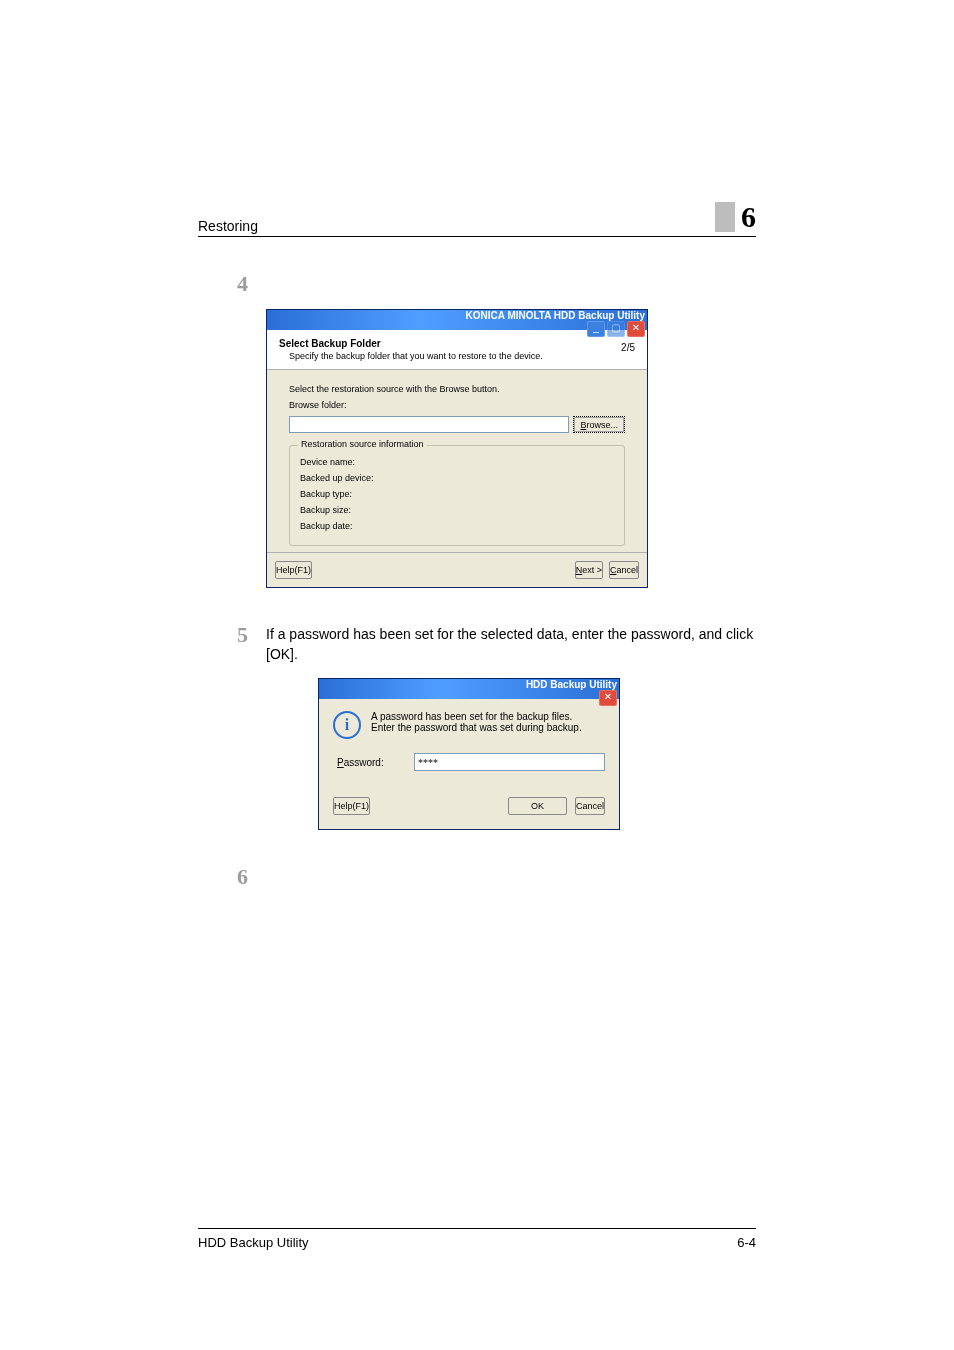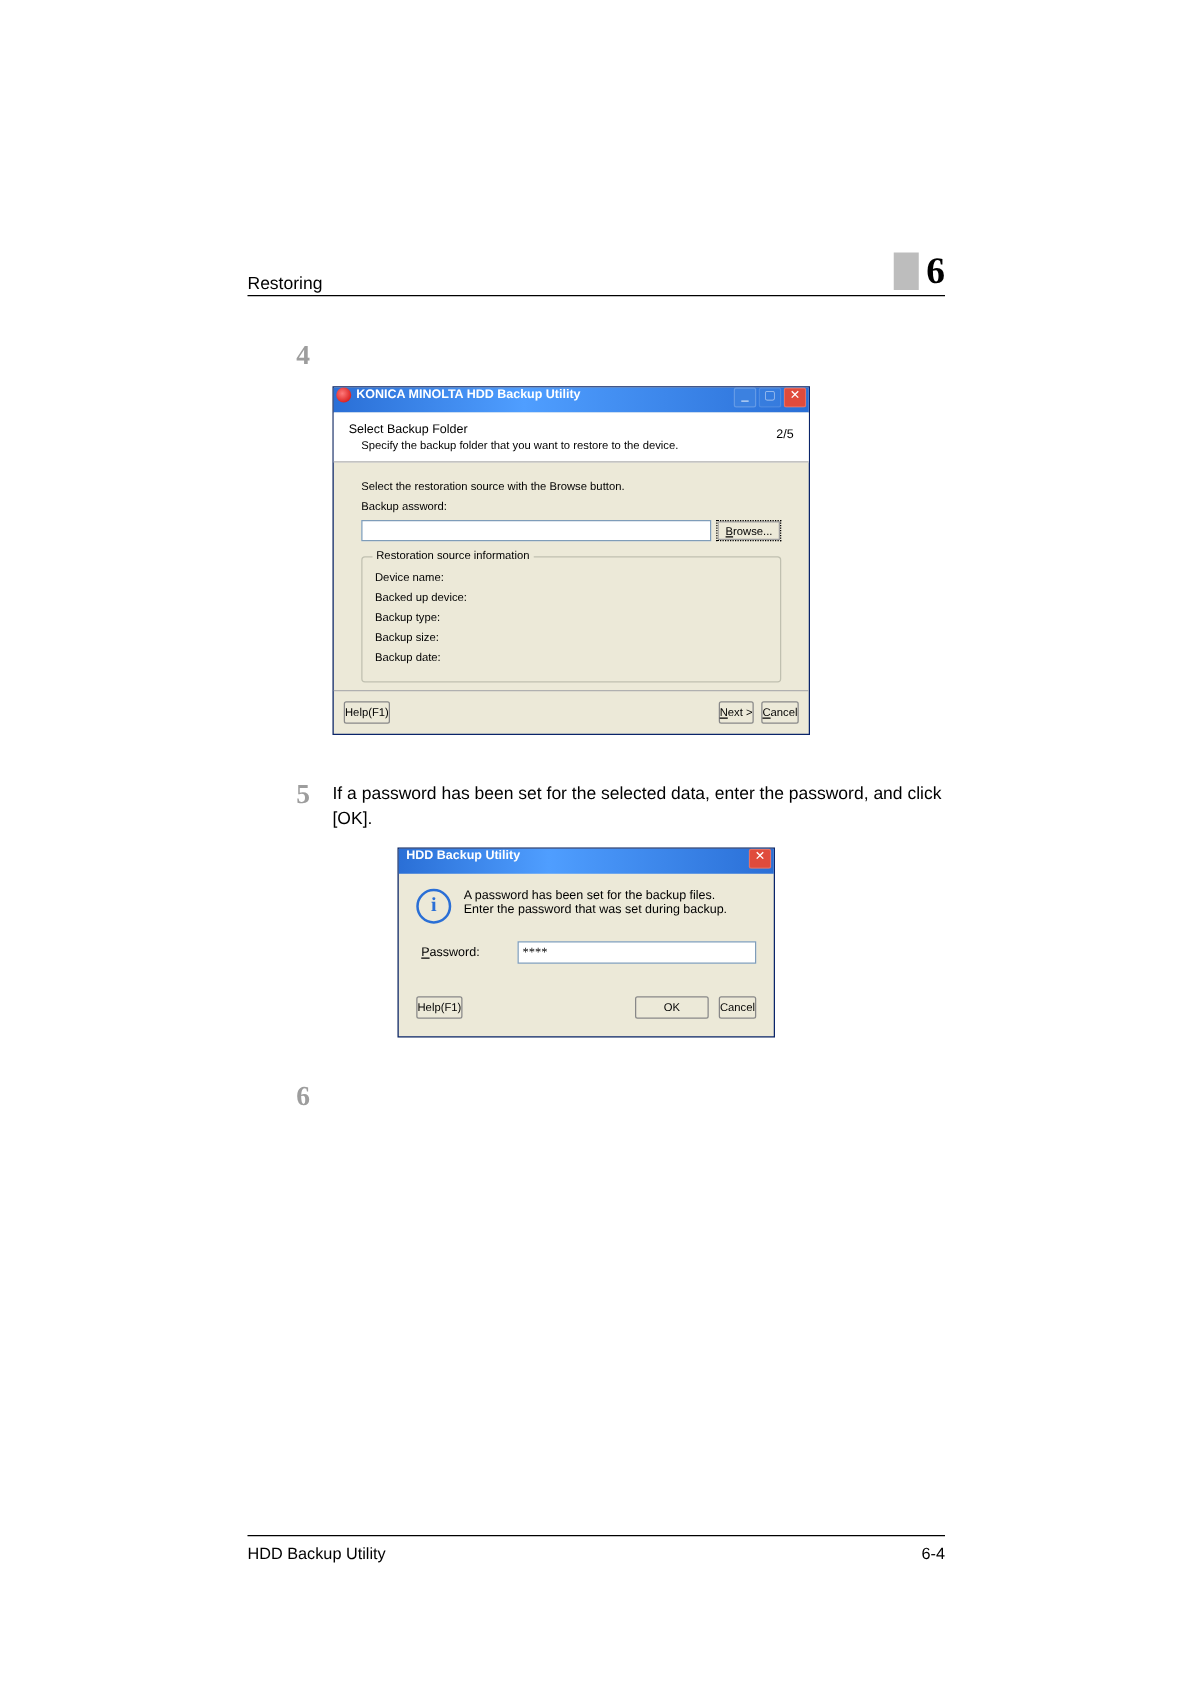--- a/index.html
+++ b/index.html
@@ -71,22 +71,23 @@
     border: 1px solid #0a246a;
     background: #ece9d8;
     font-family: Tahoma, sans-serif;
   }
   .tb {
     height: 20px;
     background: linear-gradient(to right,#2a6fd6,#4f9eff 40%,#2a6fd6);
     color: #fff;
     font-size: 10px;
     display: flex;
-    align-items: flex-start;
+    align-items: flex-end;
     padding: 0 2px;
+    flex-direction: column;
   }
   .tb-icon {
     width: 12px; height: 12px;
     background: radial-gradient(circle at 40% 40%, #ff7a7a, #c00);
     border-radius: 50%;
     margin-right: 4px;
     display: inline-block;
   }
   .tb-title { flex: 1; font-weight: bold; }
   .tb-btns { display:flex; gap:2px; }
@@ -102,21 +103,21 @@
   .tb-btn.max { background:#3c81e0; opacity:.6; }
   .tb-btn.close { background:#e04b3c; }
 
   .wiz-head {
     background: #fff;
     padding: 8px 12px;
     border-bottom: 1px solid #b0b0b0;
     display:flex; justify-content:space-between;
   }
   .wiz-head-left { font-size: 10px; }
-  .wiz-head-title { font-weight: normal; }
+  .wiz-head-title { font-weight: bold; }
   .wiz-head-sub { font-size: 9px; padding-left: 10px; padding-top:2px;}
   .wiz-step { font-size: 10px; padding-top:4px;}
   .wiz-body {
     padding: 14px 22px 6px 22px;
     font-size: 9px;
   }
   .wiz-row { margin-bottom: 6px; }
   .wiz-input-row { display:flex; gap:4px; margin-bottom:12px; }
   .wiz-input {
     flex:1; height:15px; border:1px solid #7f9db9; background:#fff;
@@ -215,21 +216,21 @@
       </div>
       <div class="wiz-head">
         <div class="wiz-head-left">
           <div class="wiz-head-title">Select Backup Folder</div>
           <div class="wiz-head-sub">Specify the backup folder that you want to restore to the device.</div>
         </div>
         <div class="wiz-step">2/5</div>
       </div>
       <div class="wiz-body">
         <div class="wiz-row">Select the restoration source with the Browse button.</div>
-        <div class="wiz-row">Backup assword:</div>
+        <div class="wiz-row">Browse folder:</div>
         <div class="wiz-input-row">
           <div class="wiz-input"></div>
           <button class="wiz-browse">
             <span><span class="ul">B</span><span></span>rowse...</span>
           </button>
         </div>
         <div class="groupbox">
           <span class="groupbox-title">Restoration source information</span>
           <div class="gb-row">
             <span class="lbl">Device name:</span>

